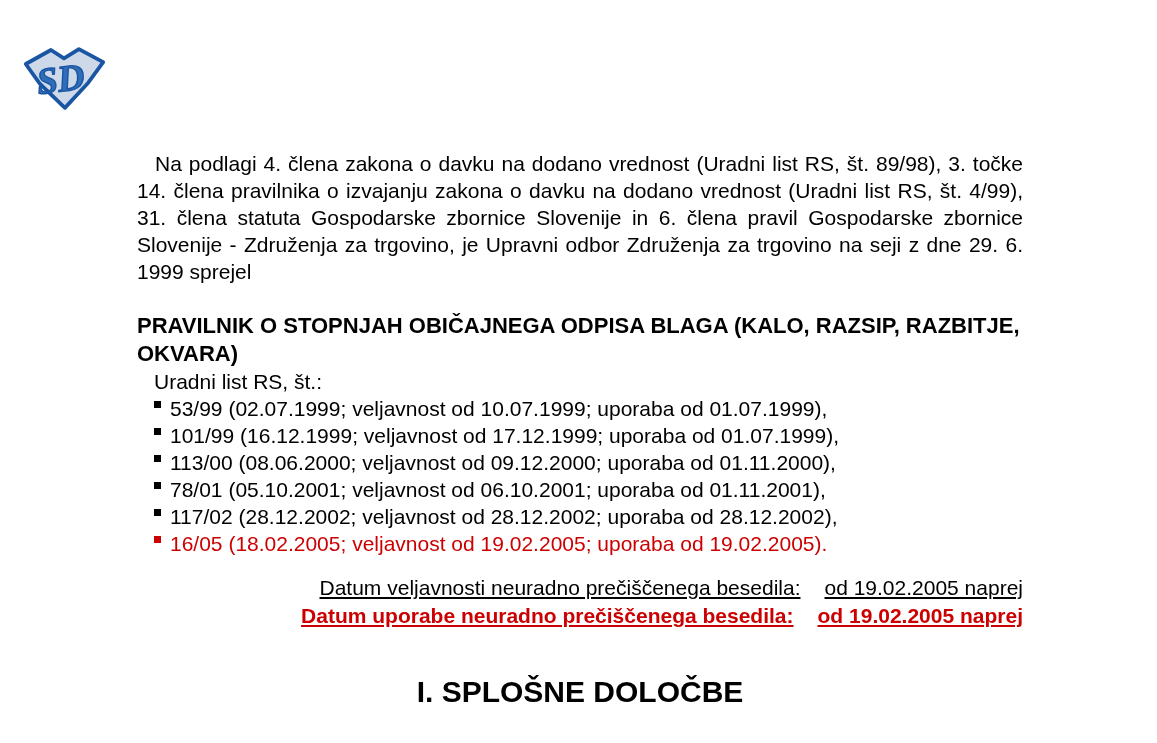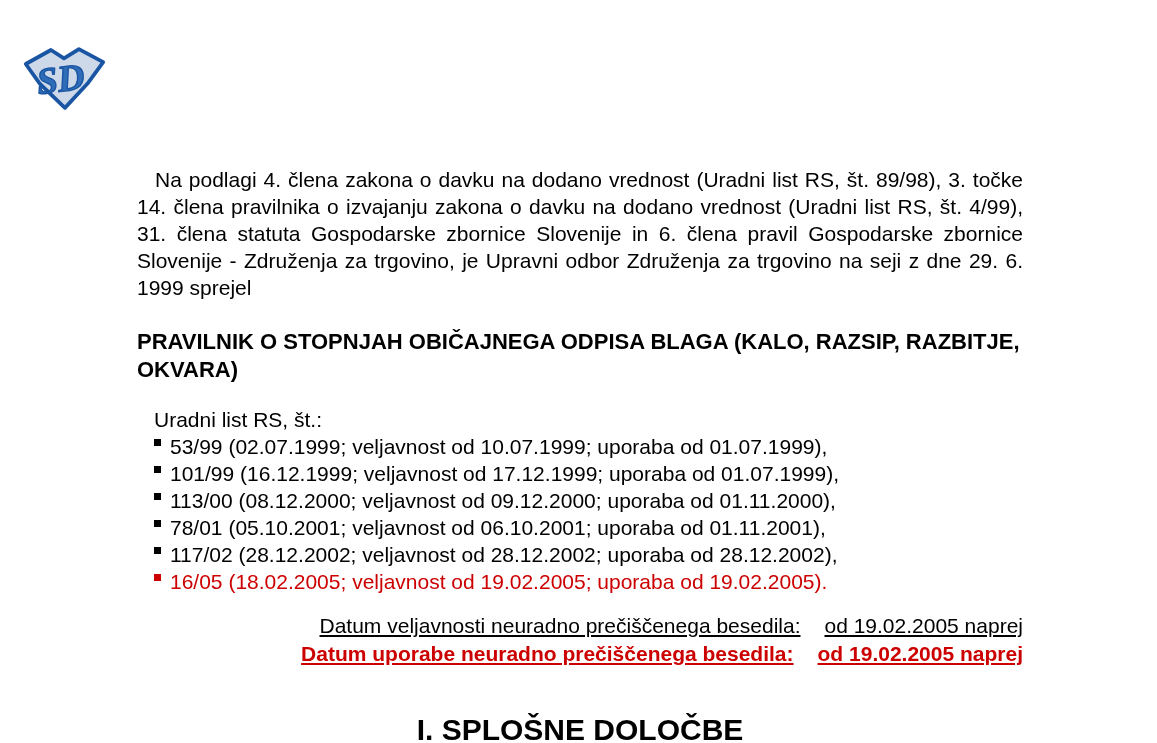--- a/index.html
+++ b/index.html
@@ -6,35 +6,35 @@
   .page{
     position:relative;
     width:1157px;height:743px;
     background:#ffffff;
     overflow:hidden;
     font-family:"Liberation Sans", sans-serif;
     color:#000;
   }
   .logo{position:absolute;left:22px;top:44px;width:84px;height:68px;}
   .content{
-    position:absolute;left:137px;top:166px;width:886px;
+    position:absolute;left:137px;top:150px;width:886px;
     font-size:21px;line-height:27px;
   }
   .intro{
     text-align:justify;
     text-indent:18px;
     margin:0;
   }
   .doc-title{
     margin:27px 0 0 0;
     font-weight:bold;
     font-size:22px;
     line-height:28px;
   }
-  .gazette{margin-top:22px;padding-left:17px;}
+  .gazette{padding-left:17px;}
   .gazette-heading{margin:0 0 0 0;}
   .gazette-list{list-style:none;margin:0;padding:0;}
   .gazette-list li{
     display:flex;align-items:flex-end;
     height:27px;line-height:27px;
   }
   .bullet{
     flex:0 0 auto;
     width:7px;height:7px;
     background:currentColor;
@@ -81,21 +81,21 @@
         <li>
           <span class="bullet"></span>
           <span>53/99 (02.07.1999; veljavnost od 10.07.1999; uporaba od 01.07.1999),</span>
         </li>
         <li>
           <span class="bullet"></span>
           <span>101/99 (16.12.1999; veljavnost od 17.12.1999; uporaba od 01.07.1999),</span>
         </li>
         <li>
           <span class="bullet"></span>
-          <span>113/00 (08.12.2000; veljavnost od 09.12.2000; uporaba od 01.11.2000),</span>
+          <span>113/00 (08.06.2000; veljavnost od 09.12.2000; uporaba od 01.11.2000),</span>
         </li>
         <li>
           <span class="bullet"></span>
           <span>78/01 (05.10.2001; veljavnost od 06.10.2001; uporaba od 01.11.2001),</span>
         </li>
         <li>
           <span class="bullet"></span>
           <span>117/02 (28.12.2002; veljavnost od 28.12.2002; uporaba od 28.12.2002),</span>
         </li>
         <li class="red">

